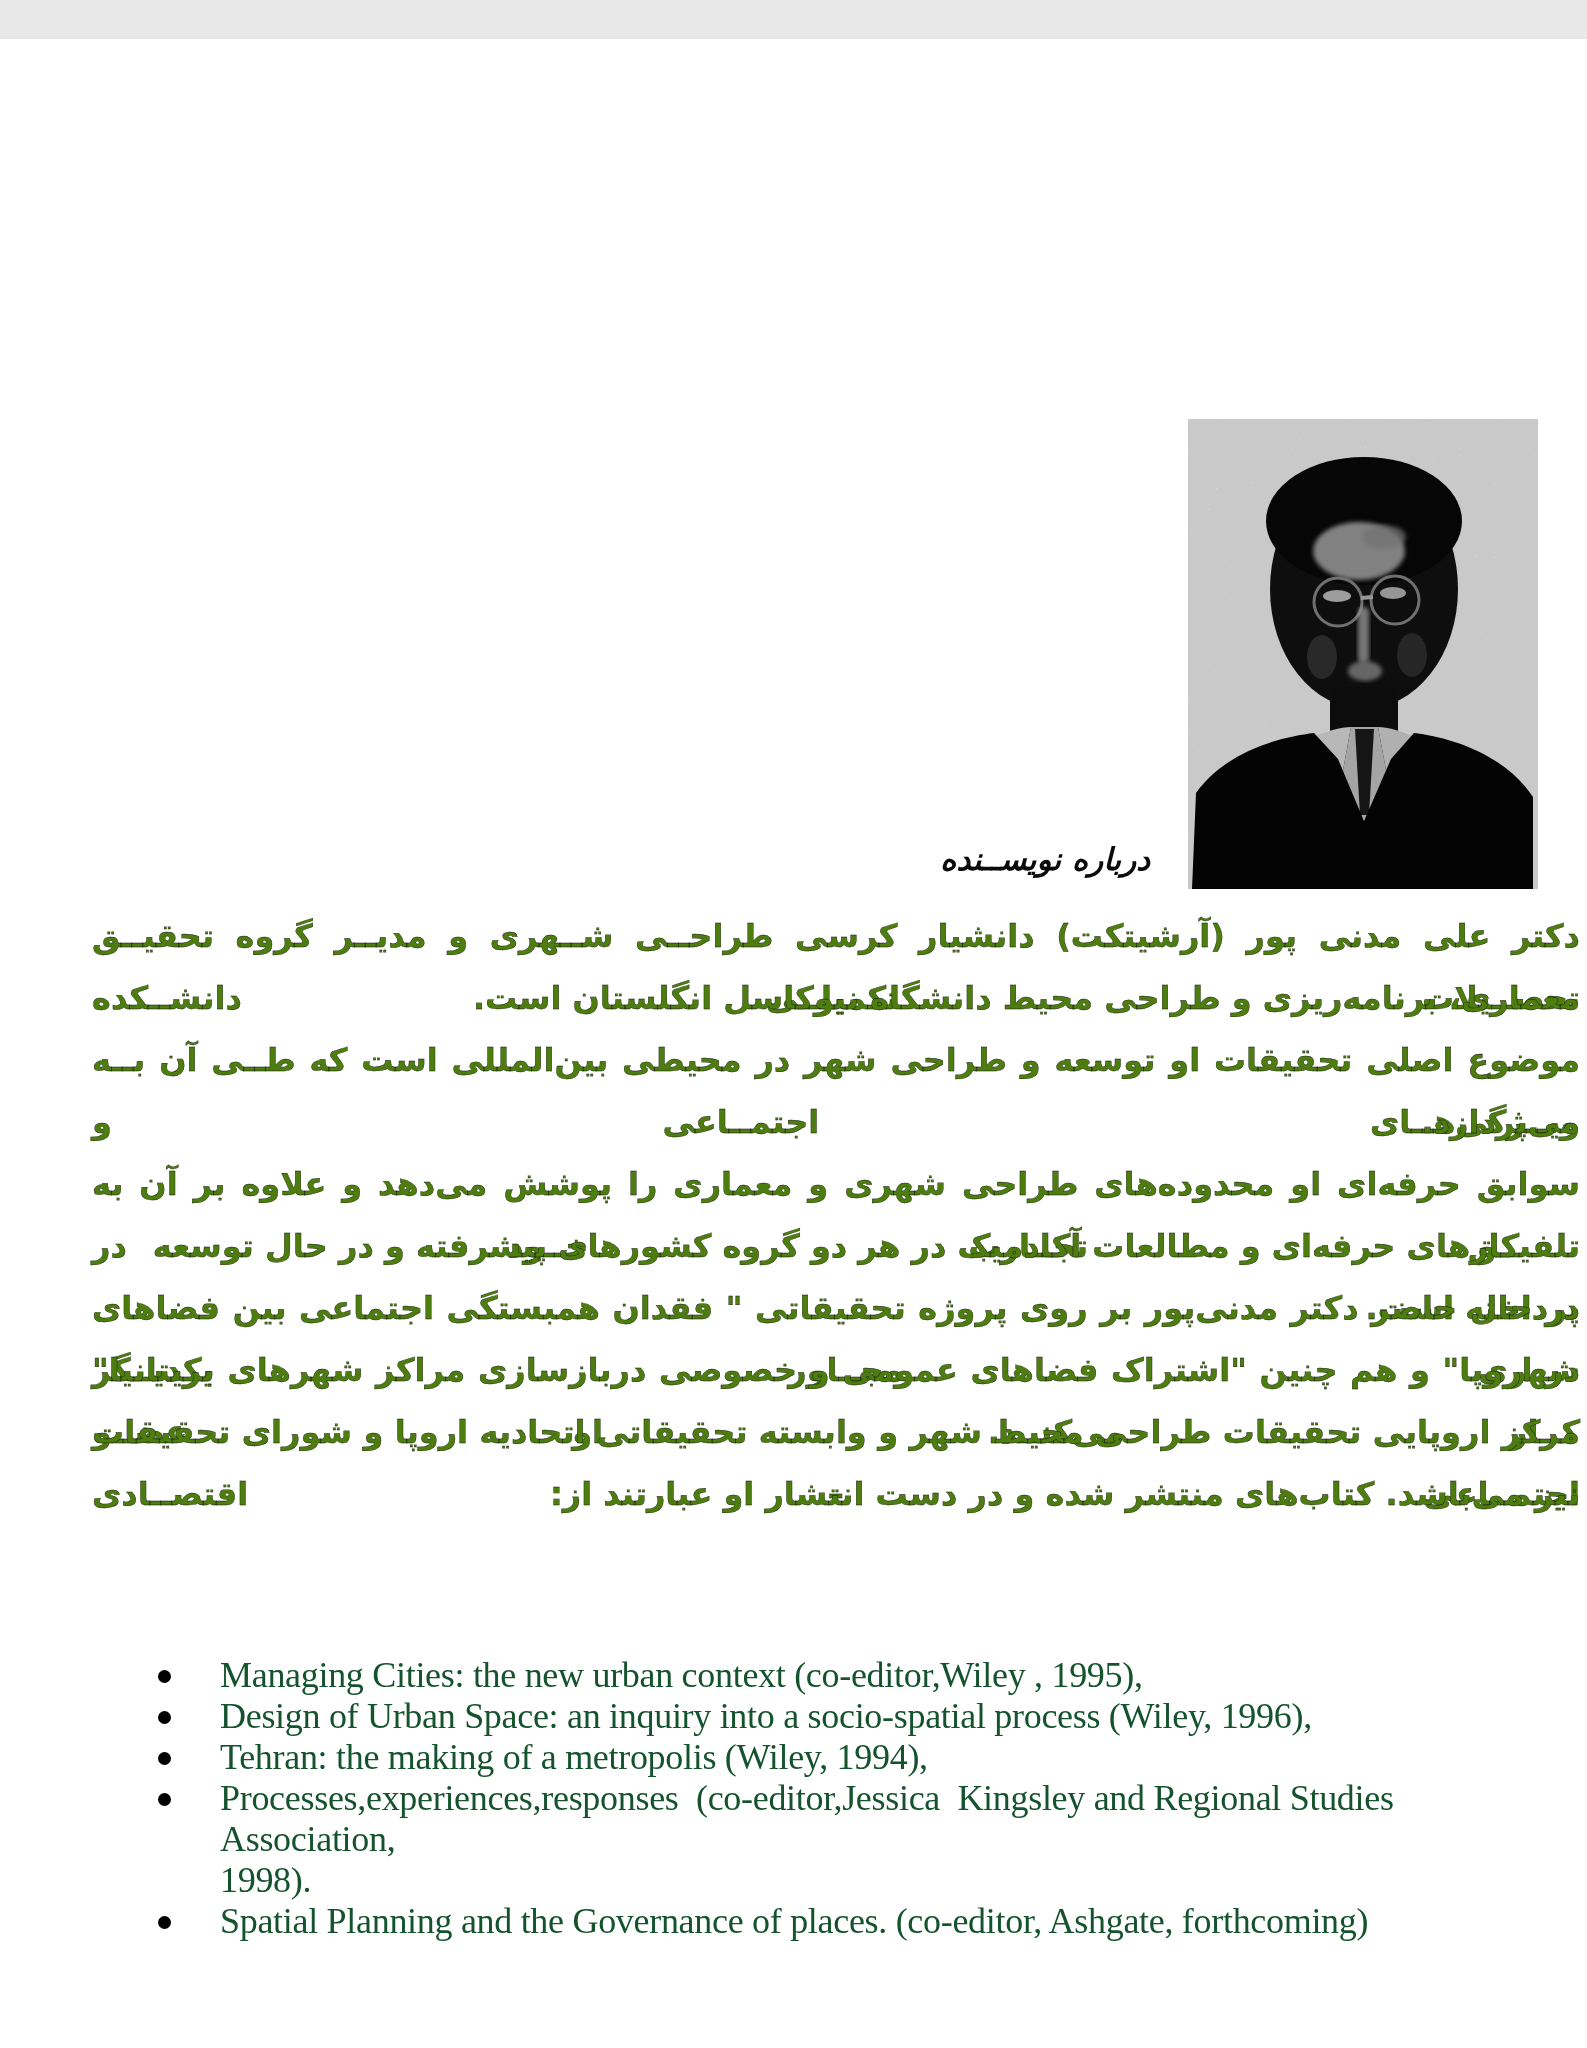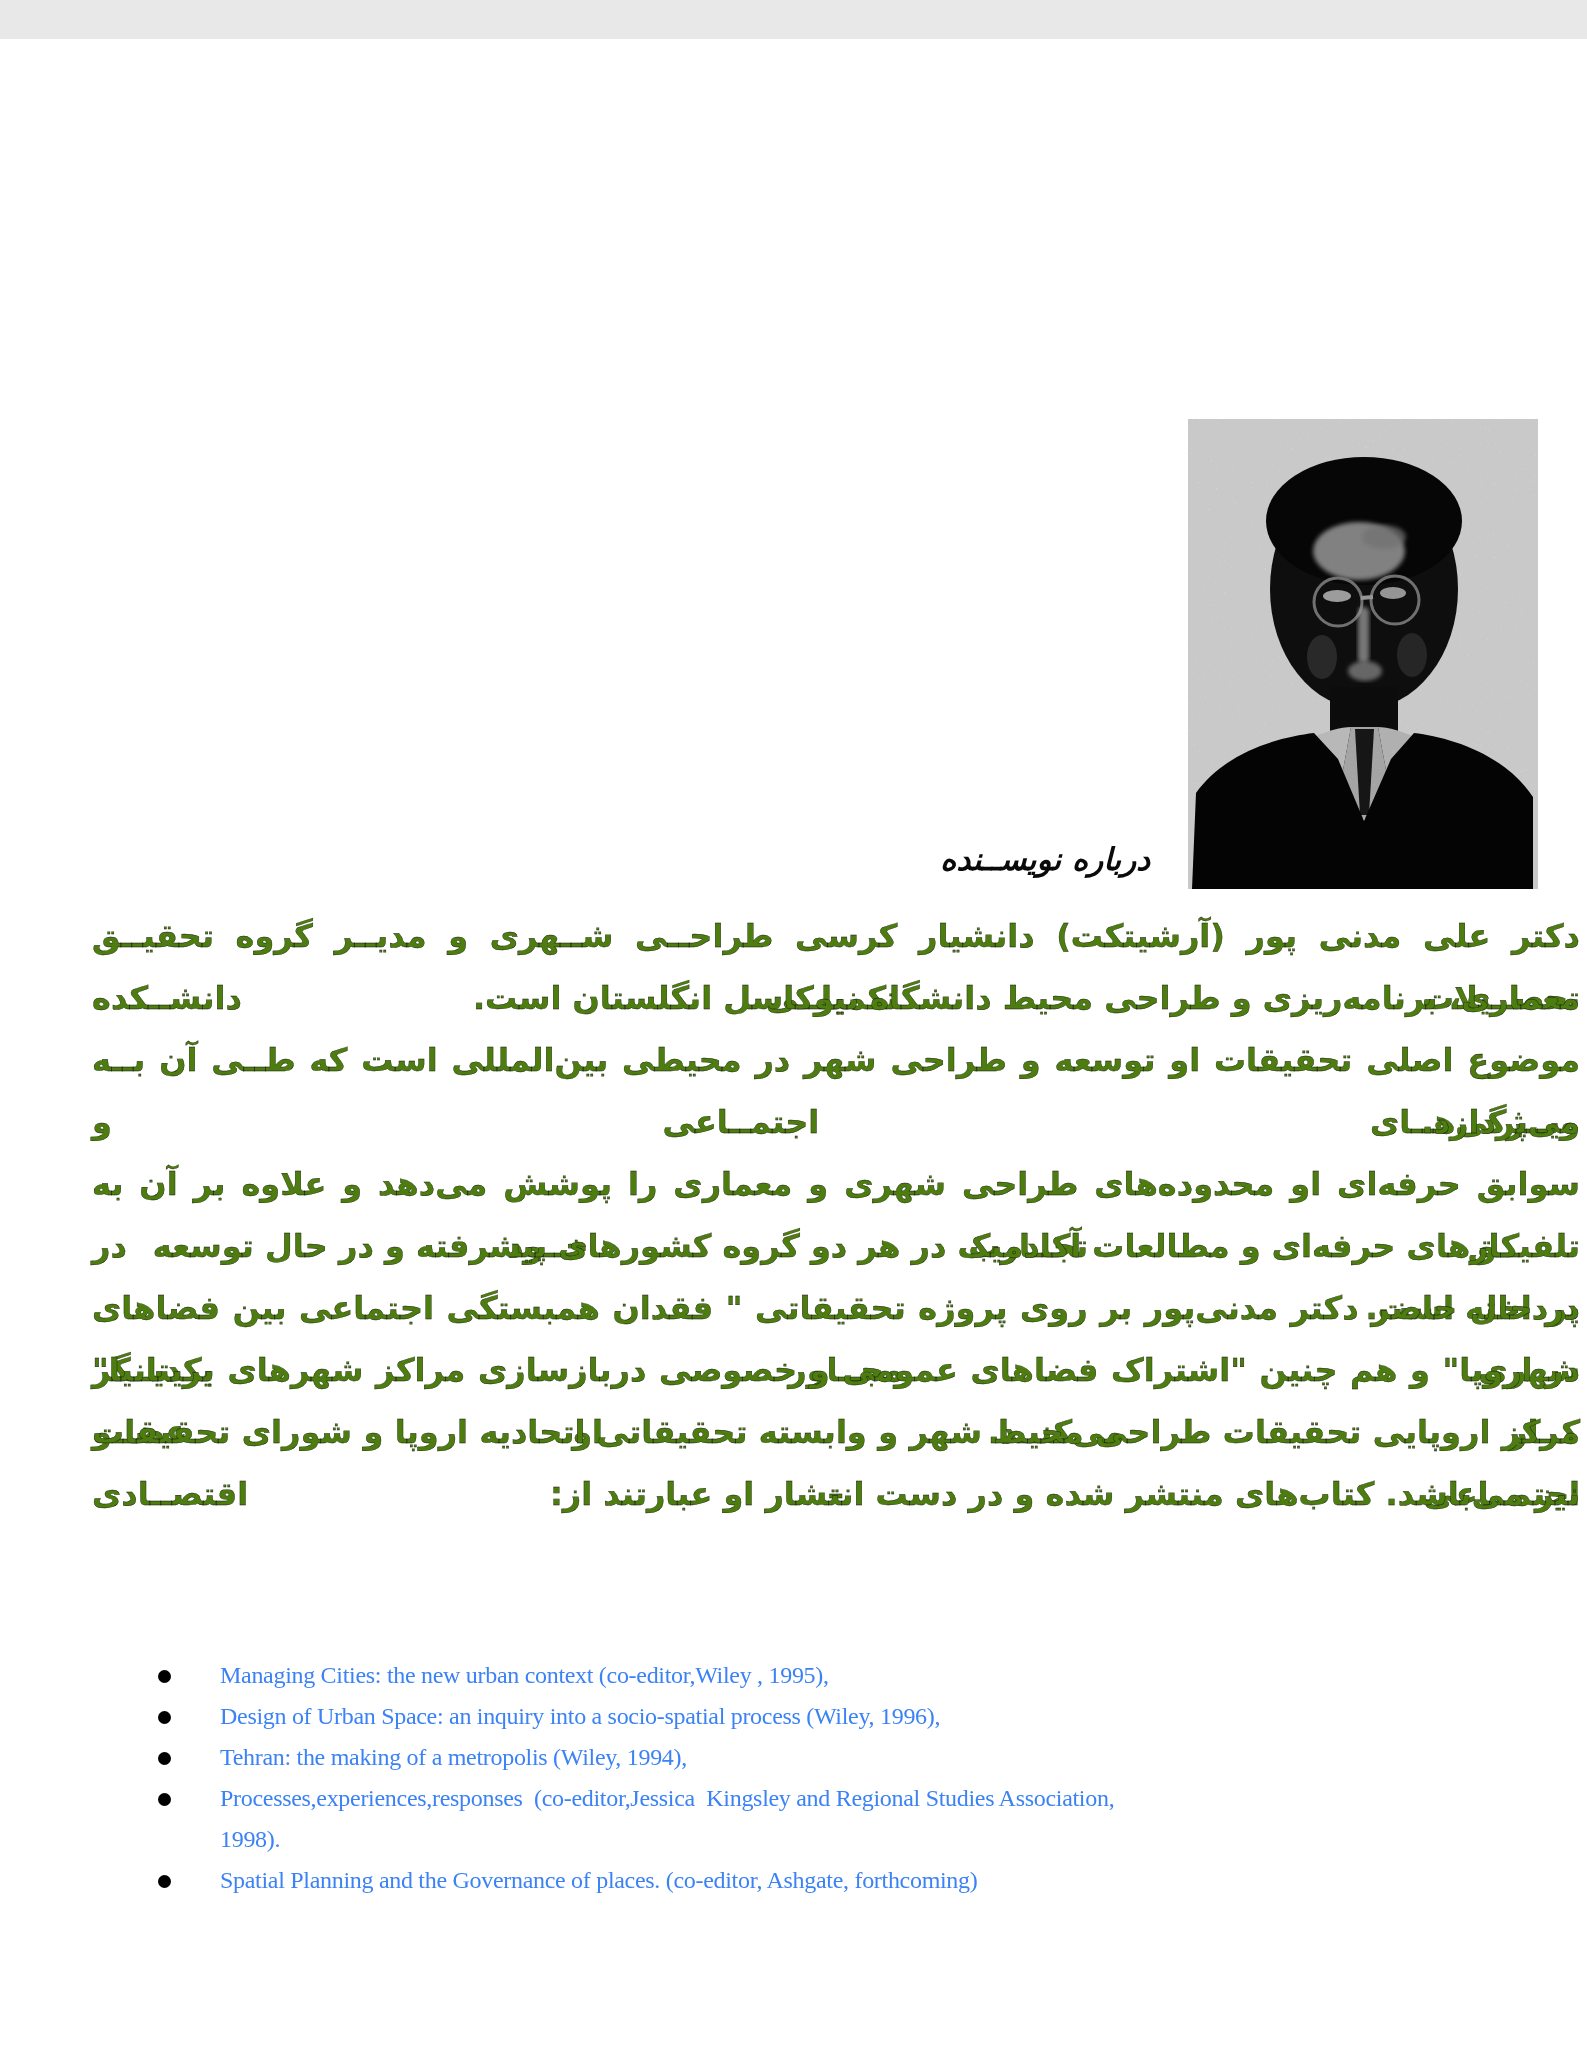--- a/index.html
+++ b/index.html
@@ -47,21 +47,21 @@
   }
   .fa-line.last{
     text-align:center;
     text-align-last:right;
   }
 
   
   .books{
     position:absolute;left:158px;top:1616px;width:1390px;
     font-family:"Liberation Serif",serif;
-    font-size:24px;color:#3b82f6;
+    font-size:36px;color:#14532d;
   }
   .book-item{display:flex;align-items:flex-start;}
   .dot{
     flex:0 0 13px;width:13px;height:13px;border-radius:50%;
     background:#000;margin-top:15px;margin-right:49px;
   }
   .book-lines{flex:1;}
   .book-line{
     line-height:41px;
     white-space:pre-wrap;

